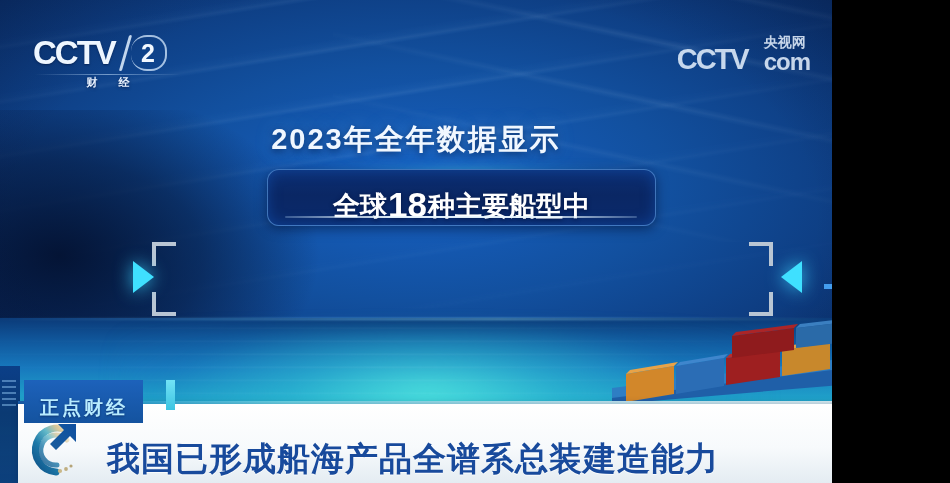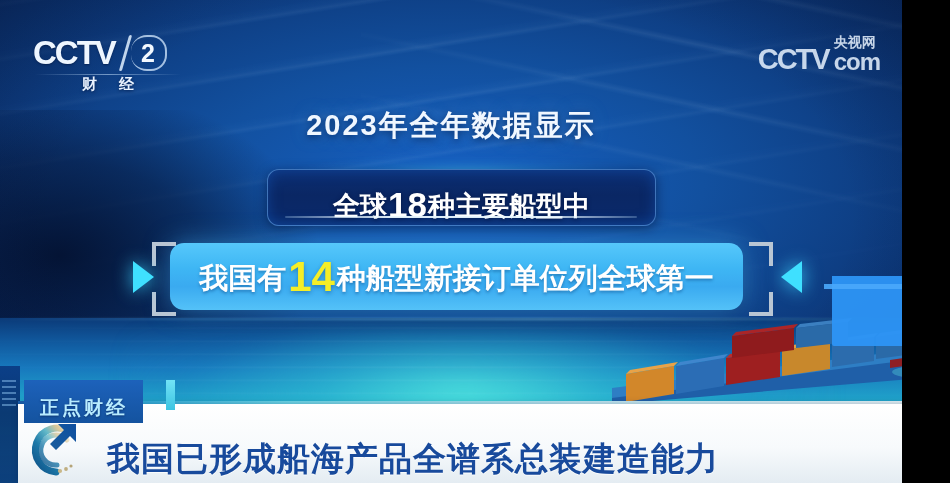--- a/index.html
+++ b/index.html
@@ -7,21 +7,21 @@
     margin: 0;
     padding: 0;
     background: #000;
   }
   body {
     font-family: "Liberation Sans", "DejaVu Sans", sans-serif;
   }
 
   #screen {
     position: relative;
-    width: 902px;
+    width: 832px;
     height: 483px;
     overflow: hidden;
     background: #0a2a63;
   }
 
   
   .bg-base {
     position: absolute;
     inset: 0;
     background:
@@ -163,21 +163,21 @@
     align-items: center;
     justify-content: center;
     font-size: 25px;
     font-weight: bold;
     color: #f2f8ff;
     margin-left: -4px;
   }
   .cctv2-sub {
     margin-top: 3px;
     text-align: center;
-    font-size: 15px;
+    font-size: 11px;
     letter-spacing: 9px;
     color: #e8f2ff;
     font-weight: bold;
     text-indent: 9px;
     text-shadow: 0 1px 3px rgba(0,20,60,0.7);
   }
   .cctv2-underline {
     position: absolute;
     left: 2px; top: 40px;
     width: 146px; height: 1px;
@@ -197,41 +197,41 @@
     font-size: 29px;
     font-weight: bold;
     color: rgba(232,243,255,0.92);
     letter-spacing: -2px;
     line-height: 30px;
     font-family: "Liberation Sans", sans-serif;
   }
   .wm-right {
     display: flex;
     flex-direction: column;
-    margin-left: 5px;
+    margin-left: 16px;
     line-height: 1;
   }
   .wm-cn {
     font-size: 14px;
     font-weight: bold;
     color: rgba(232,243,255,0.92);
     letter-spacing: 0px;
     margin-bottom: 1px;
   }
   .wm-com {
     font-size: 24px;
     font-weight: bold;
     color: rgba(232,243,255,0.92);
     letter-spacing: -1px;
   }
 
   
   .headline-top {
     position: absolute;
-    left: 0; right: 0; top: 106px;
+    left: 0; right: 0; top: 120px;
     text-align: center;
     font-size: 29px;
     font-weight: bold;
     color: #f0f7ff;
     letter-spacing: 2px;
     text-shadow: 0 2px 7px rgba(3,30,80,0.75), 0 0 18px rgba(120,200,255,0.35);
   }
 
   .glowband {
     position: absolute;
@@ -493,25 +493,20 @@
 
   <div class="glowband"></div>
 
   <div class="box-dark">
     <div class="box-dark-text">
       <span>全球</span><span class="num">18</span><span>种主要船型中</span>
     </div>
   </div>
   <div class="box-dark-underline"></div>
 
-  <div class="box-cyan">
-    <div class="box-cyan-text">
-      <span>我国有</span><span class="num-yellow">14</span><span>种船型新接订单位列全球第一</span>
-    </div>
-  </div>
 
   <div class="bracket bk-tl"></div>
   <div class="bracket bk-bl"></div>
   <div class="bracket bk-tr"></div>
   <div class="bracket bk-br"></div>
   <div class="tri tri-left"></div>
   <div class="tri tri-right"></div>
 
   <div class="tag-leftstrip"></div>
   <div class="lt-topline"></div>

